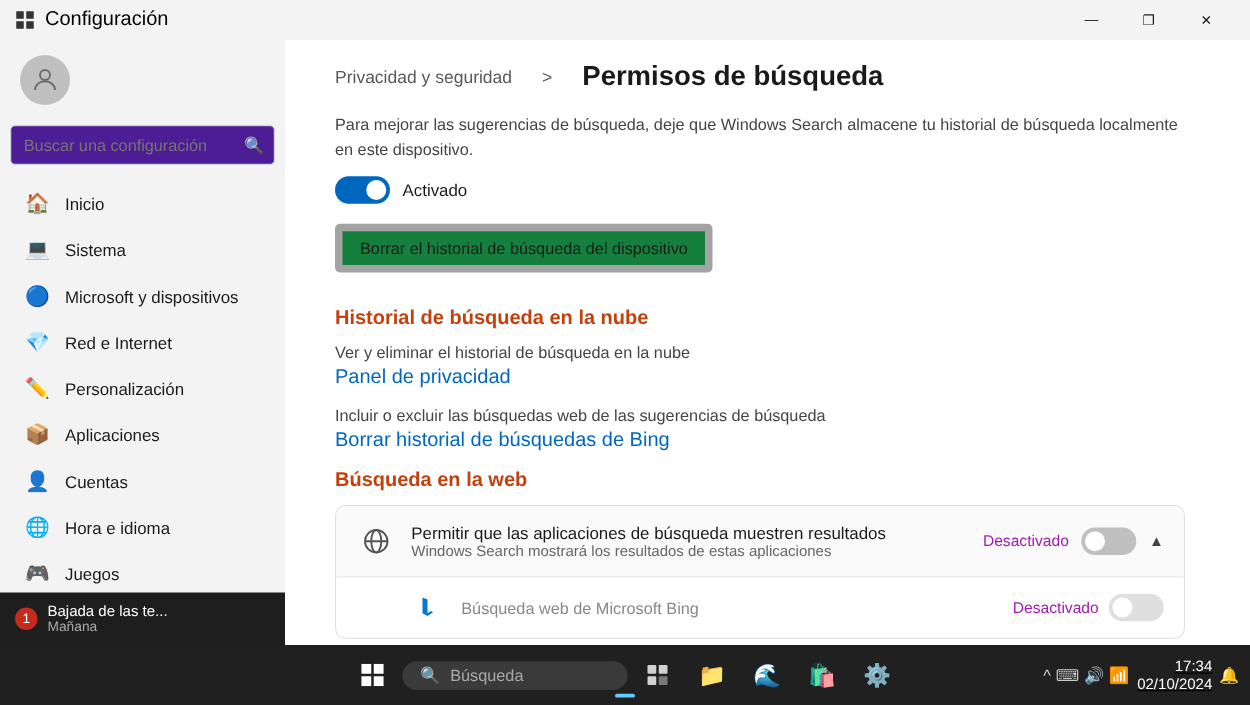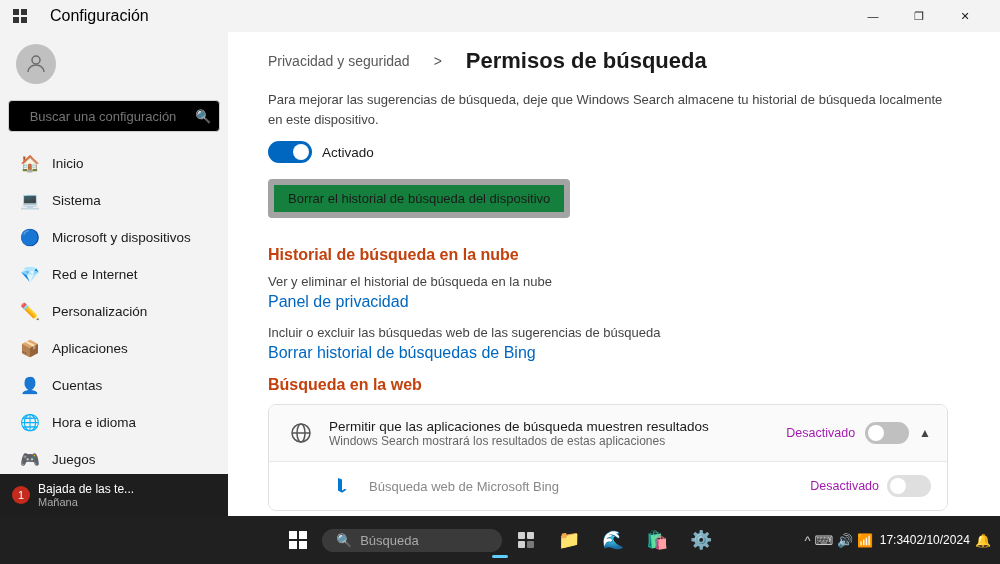--- a/index.html
+++ b/index.html
@@ -27,21 +27,21 @@
       display: flex;
       align-items: center;
       padding: 0 12px;
       justify-content: space-between;
       flex-shrink: 0;
     }
 
     .title-bar-left {
       display: flex;
       align-items: center;
-      gap: 22px;
+      gap: 8px;
     }
 
     .title-bar-controls {
       display: flex;
       gap: 0;
     }
 
     .title-btn {
       width: 46px;
       height: 32px;
@@ -96,24 +96,23 @@
       position: relative;
     }
 
     .search-input {
       width: 100%;
       height: 32px;
       border: 1px solid #d0d0d0;
       border-radius: 4px;
       padding: 0 32px 0 10px;
       font-size: 13px;
-      background: #000000;
+      background: #4c1d95;
       color: #888;
       outline: none;
-      text-align: center;
     }
 
     .search-icon-wrap {
       position: absolute;
       right: 8px;
       top: 50%;
       transform: translateY(-50%);
       color: #666;
       font-size: 13px;
     }
@@ -422,23 +421,24 @@
       color: #aaa;
     }
 
     .search-bar-text {
       font-size: 13px;
       color: #aaa;
     }
 
     .taskbar-time {
       display: flex;
-      flex-direction: row;
+      flex-direction: column;
       align-items: flex-end;
       cursor: pointer;
+      text-decoration: underline;
     }
 
     .time-text {
       font-size: 12px;
       color: white;
     }
 
     .date-text {
       font-size: 12px;
       color: white;

